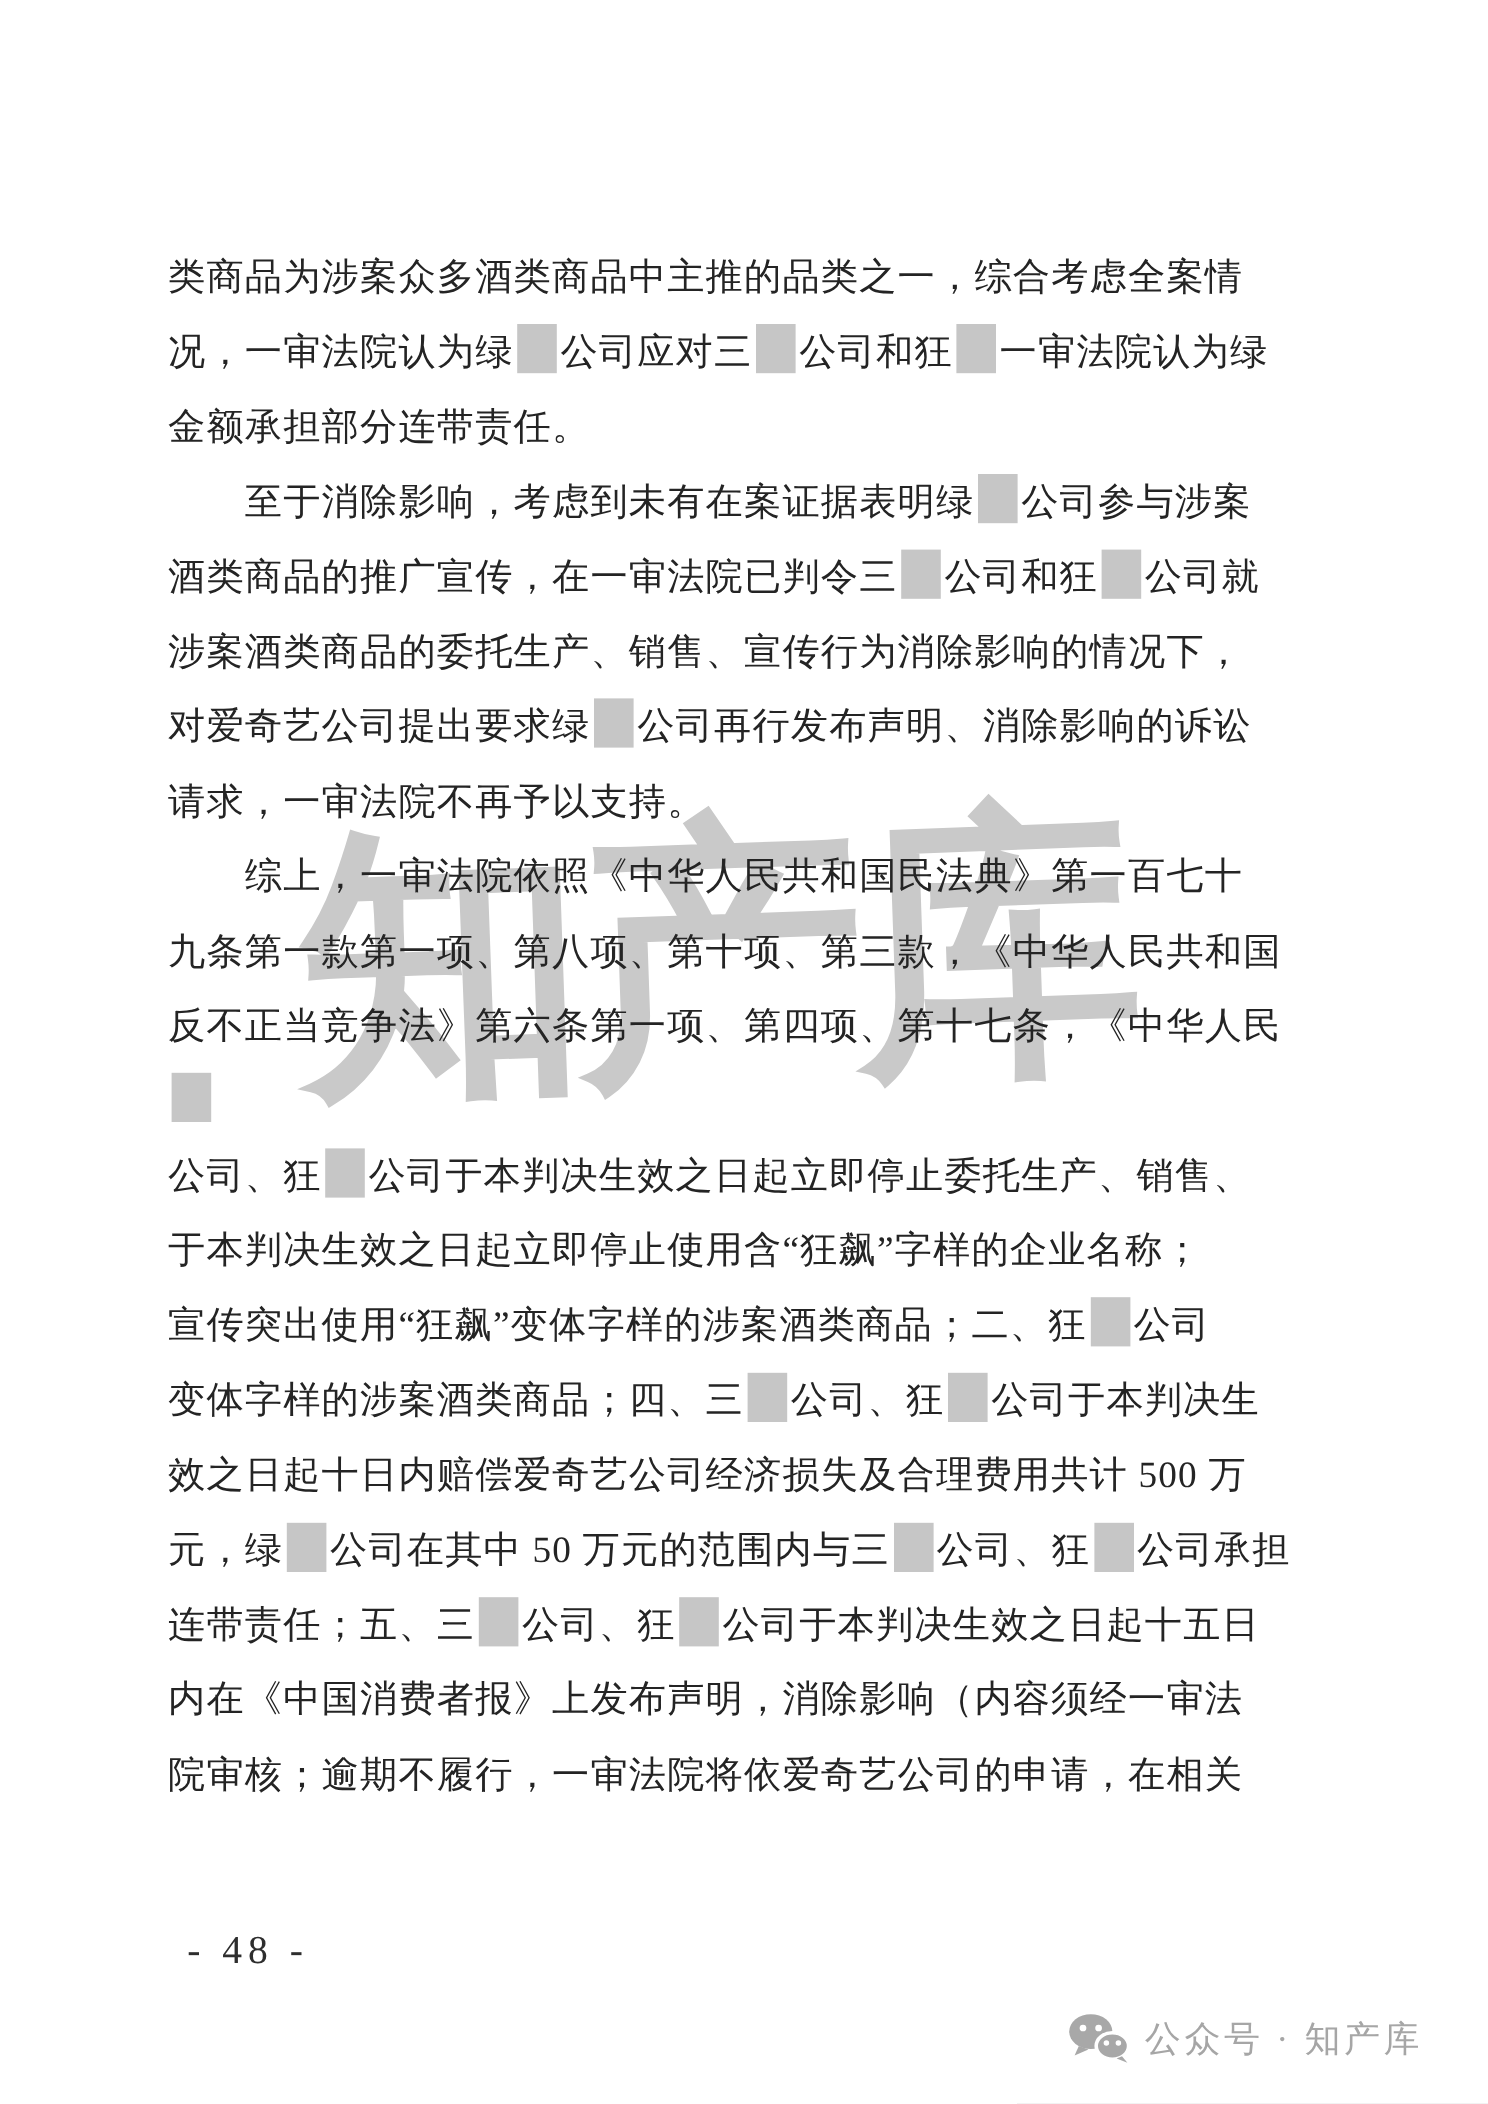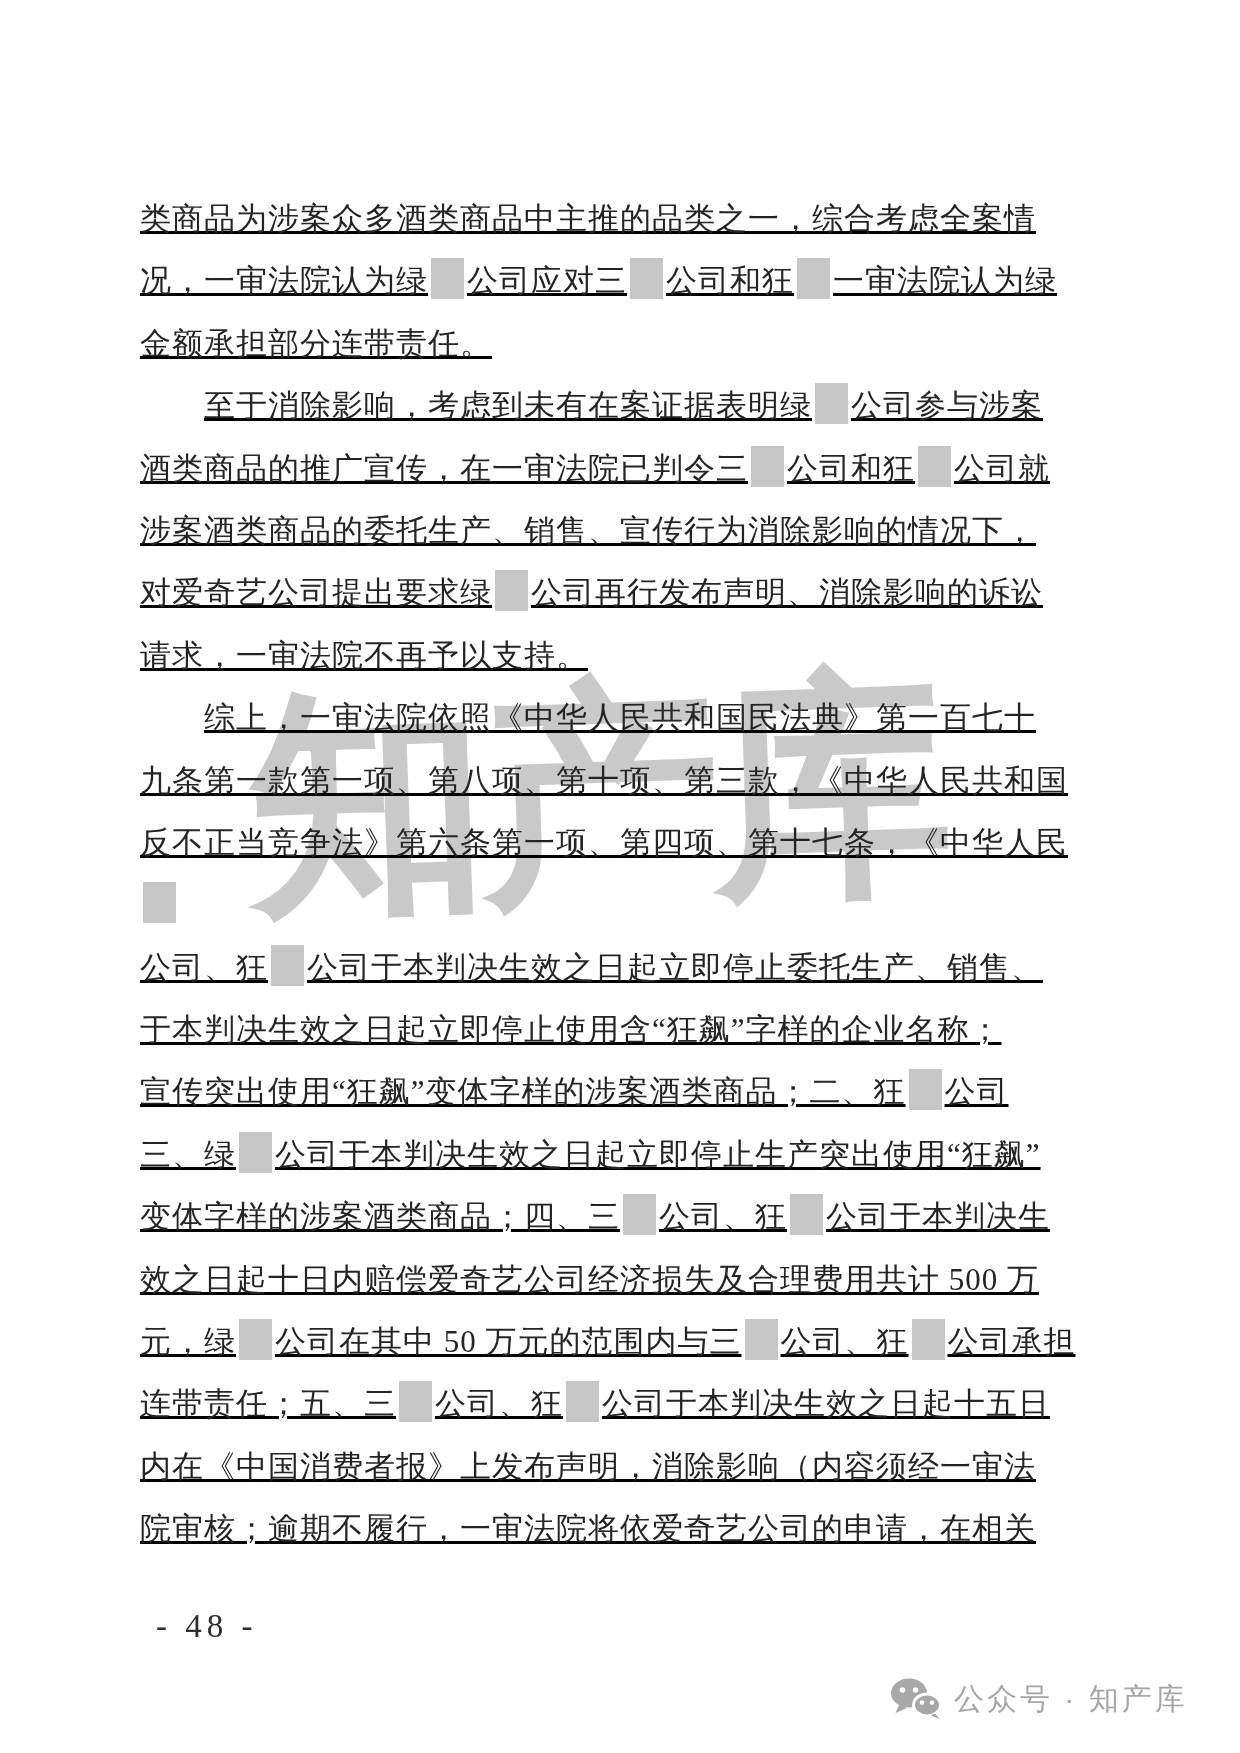--- a/index.html
+++ b/index.html
@@ -20,24 +20,23 @@
     line-height:1;
     letter-spacing:-8px;
     color:var(--wm,#c9c9c9);
     transform:rotate(-2deg);
     z-index:0;
     white-space:nowrap;
     user-select:none;
   }
   .body-text{
     position:absolute;
-    left:140px;top:188px;
+    left:140px;top:200px;
     width:900px;
     z-index:1;
-    text-decoration:underline;
   }
   .line{
     height:62.4px;
     line-height:62.4px;
     font-size:31px;
     letter-spacing:1px;
     white-space:nowrap;
     color:var(--text,#242424);
   }
   .line.indent{padding-left:64px;}
@@ -59,21 +58,21 @@
   }
   .footer{
     position:absolute;
     left:888px;top:1678px;
     display:flex;
     align-items:center;
     gap:10px;
     z-index:1;
   }
   .footer .brand{
-    font-family:Liberation Sans, sans-serif;
+    font-family:Liberation Serif, serif;
     font-size:30px;
     letter-spacing:3px;
     color:var(--muted,#a6a6a6);
     white-space:nowrap;
   }
   .wechat-icon{display:block;}
 </style>
 </head>
 <body>
 
@@ -90,21 +89,20 @@
       <div class="line"><span>涉案酒类商品的委托生产、销售、宣传行为消除影响的情况下，</span></div>
       <div class="line"><span>对爱奇艺公司提出要求绿</span><span class="redact"></span><span>公司再行发布声明、消除影响的诉讼</span></div>
       <div class="line"><span>请求，一审法院不再予以支持。</span></div>
       <div class="line indent"><span>综上，一审法院依照《中华人民共和国民法典》第一百七十</span></div>
       <div class="line"><span>九条第一款第一项、第八项、第十项、第三款，《中华人民共和国</span></div>
       <div class="line"><span>反不正当竞争法》第六条第一项、第四项、第十七条，《中华人民</span></div>
       <div class="line"><span class="redact"></span></div>
       <div class="line"><span>公司、狂</span><span class="redact"></span><span>公司于本判决生效之日起立即停止委托生产、销售、</span></div>
       <div class="line"><span>于本判决生效之日起立即停止使用含“狂飙”字样的企业名称；</span></div>
       <div class="line"><span>宣传突出使用“狂飙”变体字样的涉案酒类商品；二、狂</span><span class="redact"></span><span>公司</span></div>
-      <div class="line"><span>三、绿</span><span class="redact"></span><span>公司于本判决生效之日起立即停止生产突出使用“狂飙”</span></div>
       <div class="line"><span>变体字样的涉案酒类商品；四、三</span><span class="redact"></span><span>公司、狂</span><span class="redact"></span><span>公司于本判决生</span></div>
       <div class="line"><span>效之日起十日内赔偿爱奇艺公司经济损失及合理费用共计 500 万</span></div>
       <div class="line"><span>元，绿</span><span class="redact"></span><span>公司在其中 50 万元的范围内与三</span><span class="redact"></span><span>公司、狂</span><span class="redact"></span><span>公司承担</span></div>
       <div class="line"><span>连带责任；五、三</span><span class="redact"></span><span>公司、狂</span><span class="redact"></span><span>公司于本判决生效之日起十五日</span></div>
       <div class="line"><span>内在《中国消费者报》上发布声明，消除影响（内容须经一审法</span></div>
       <div class="line"><span>院审核；逾期不履行，一审法院将依爱奇艺公司的申请，在相关</span></div>
     </main>
 
   <div class="page-number">- 48 -</div>
 

